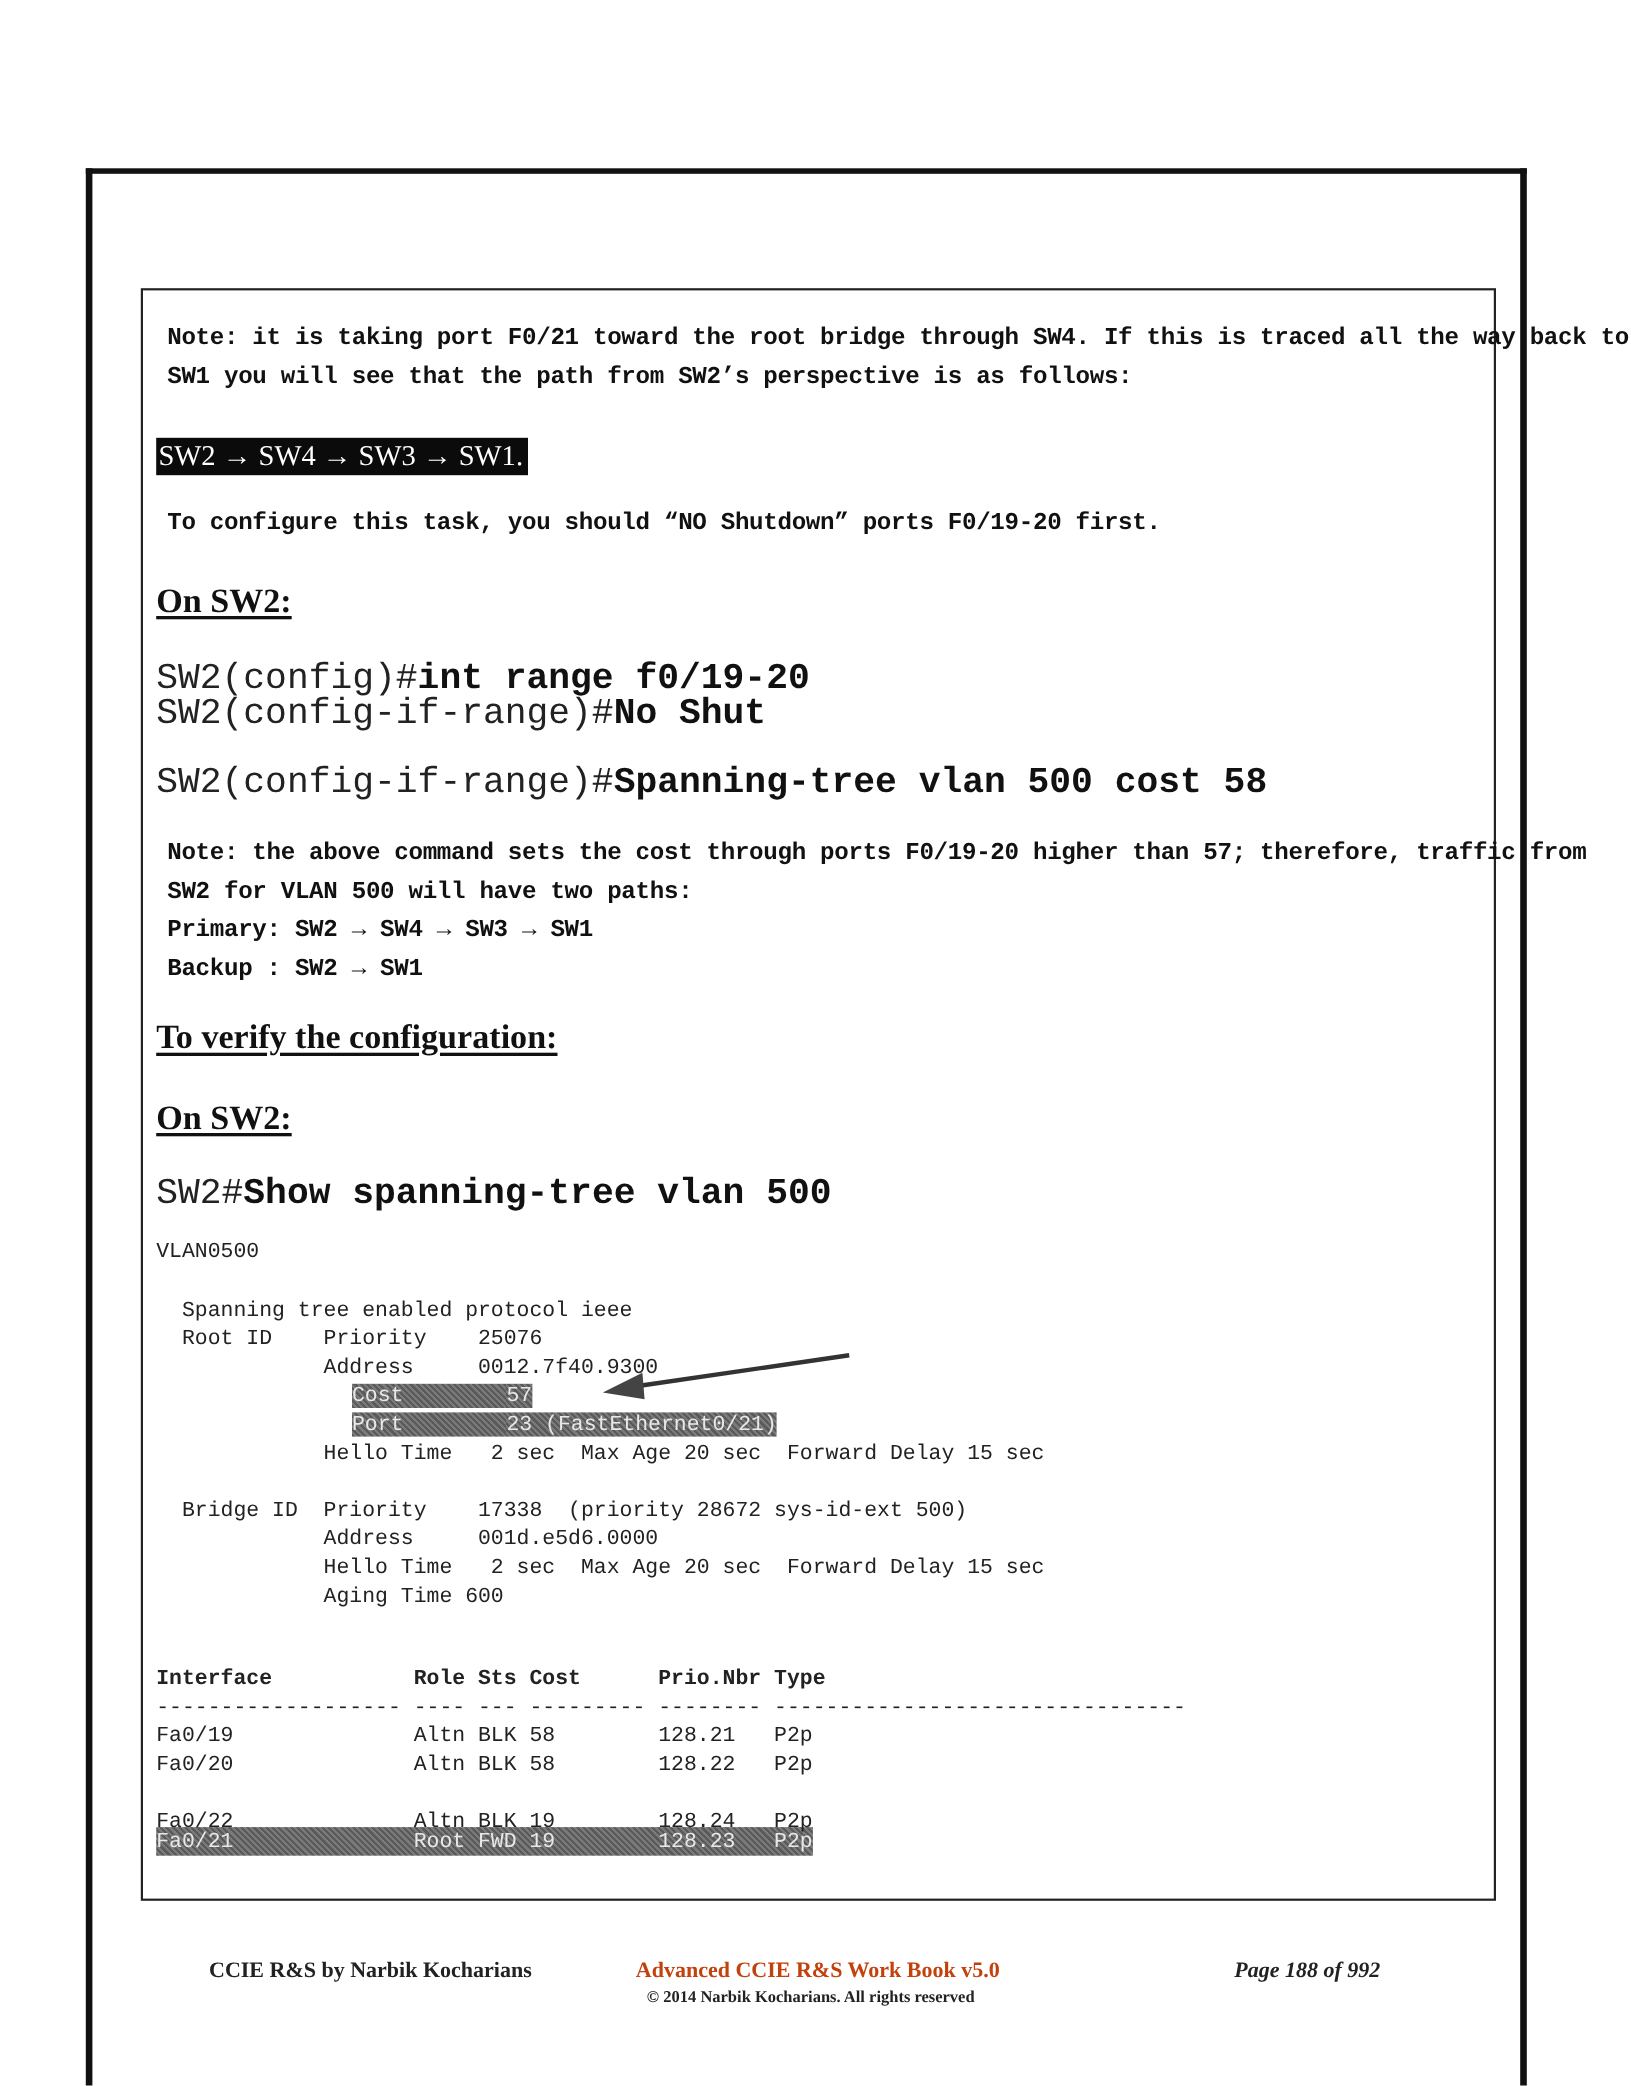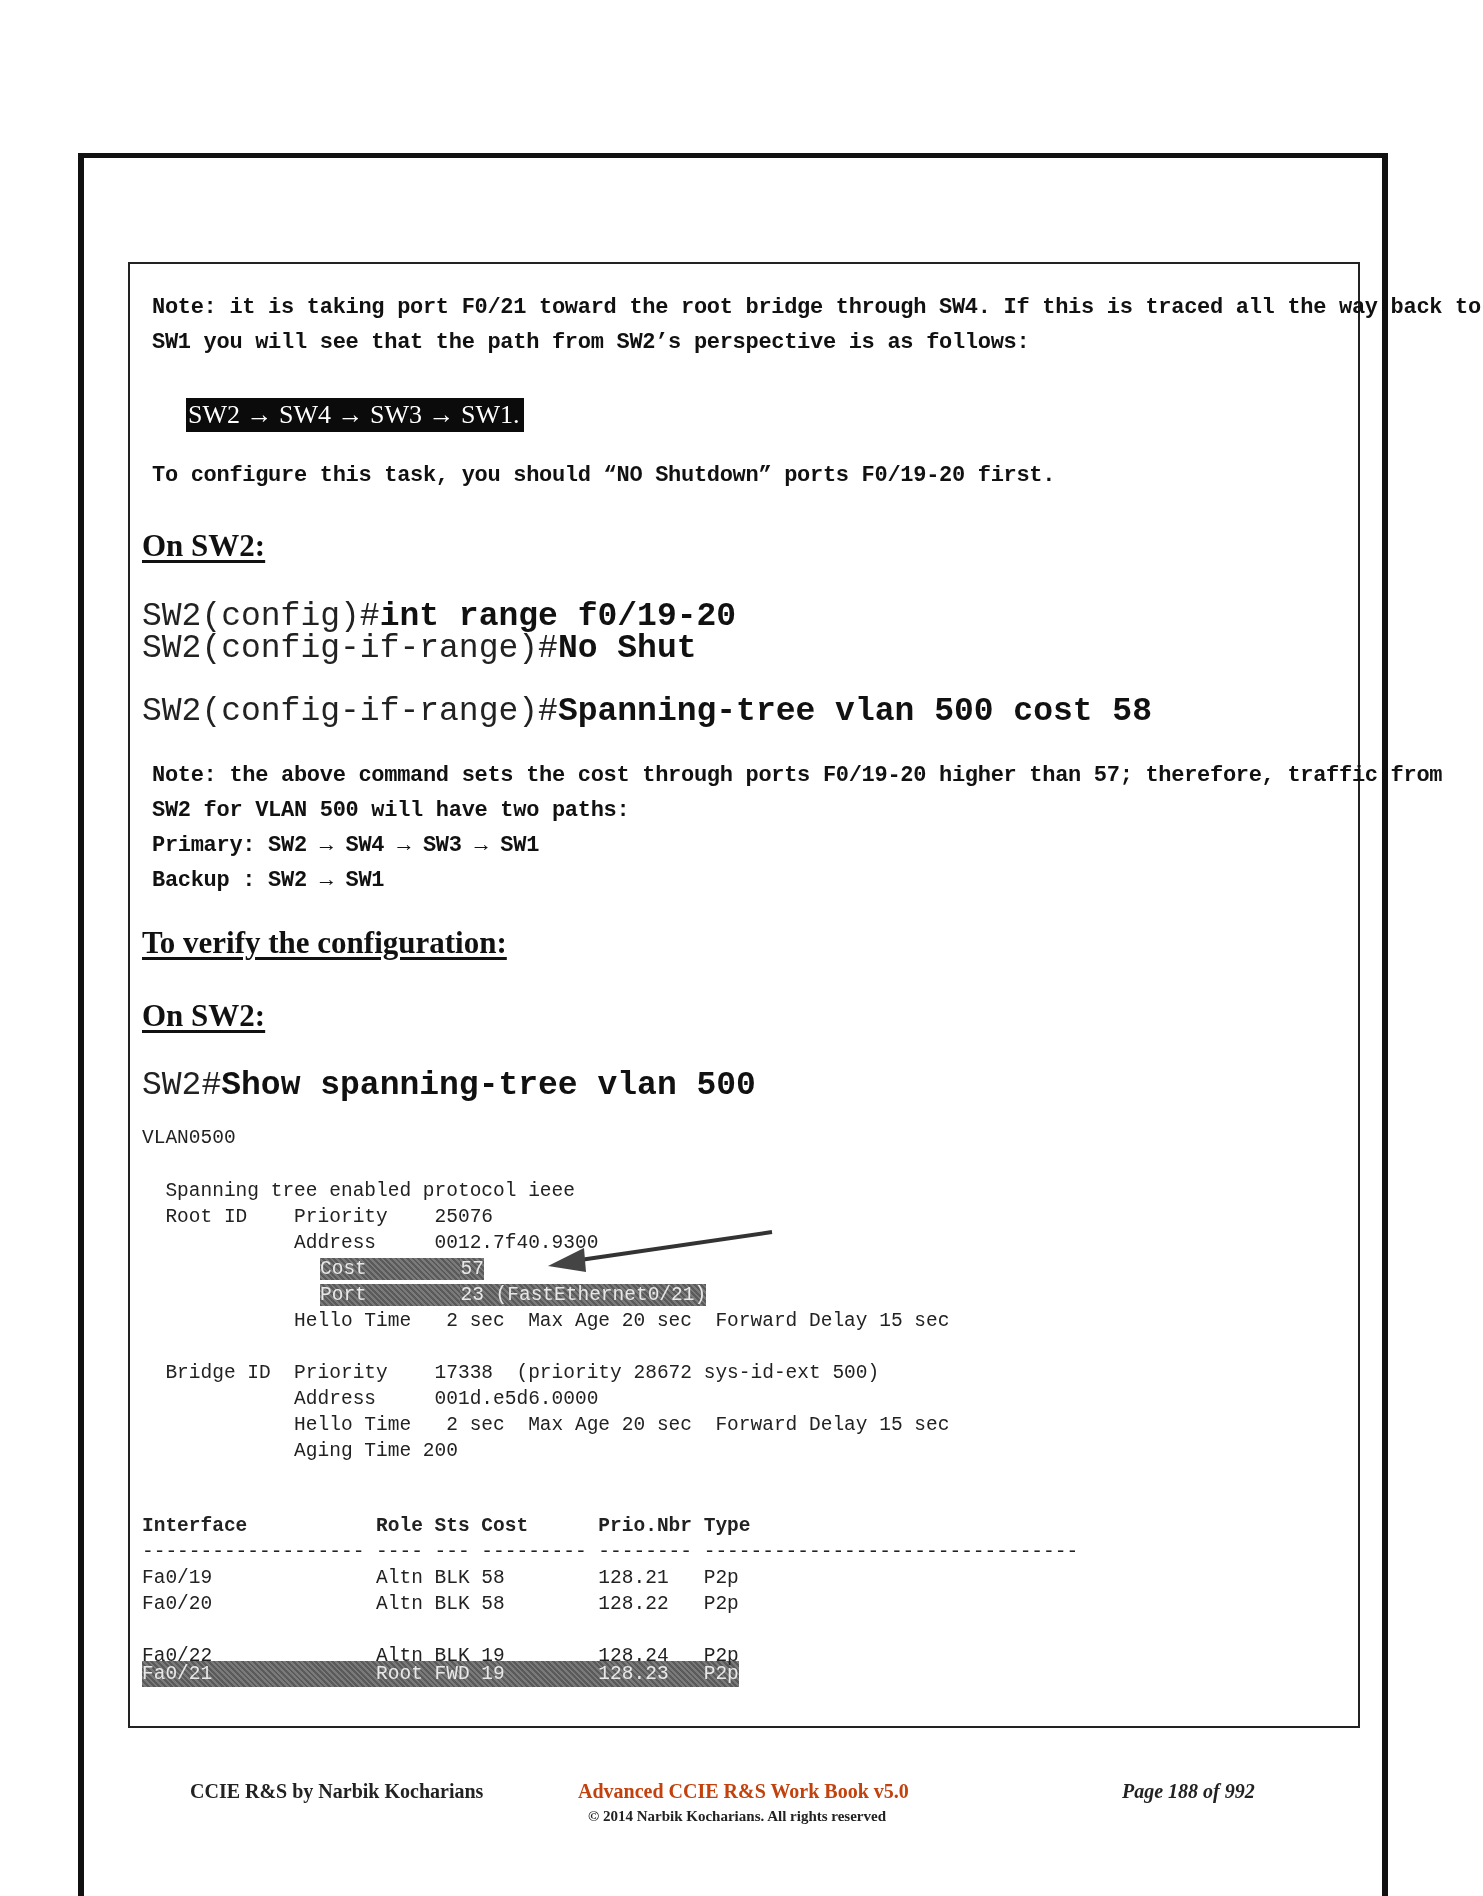--- a/index.html
+++ b/index.html
@@ -12,21 +12,21 @@
     .inner-box {
       position:absolute; left:128px; top:262px; width:1232px; height:1466px;
       border:2px solid #222; box-sizing:border-box;
     }
     .p {
       position:absolute; left:152px; font-family:Liberation Mono, monospace;
       font-weight:bold; font-size:22px; line-height:35px; letter-spacing:-0.3px; color:#111;
     }
     .hl-black {
       position:absolute; left:142px; top:398px; background:#0b0b0b; color:#fff;
-      font-family:"Liberation Serif", serif; font-size:26px; padding:0 4px 0 2px; line-height:34px;margin-left:44px;
+      font-family:"Liberation Serif", serif; font-size:26px; padding:0 4px 0 2px; line-height:34px;
     }
     .heading {
       position:absolute; left:142px; font-family:"Liberation Serif", serif; font-weight:bold;
       font-size:31px; text-decoration:underline; text-underline-offset:4px; color:#111;
     }
     .cmd {
       position:absolute; left:142px; font-family:"Liberation Mono", monospace; font-size:33px;
       color:#222; white-space:pre;
     }
     .cmd b { font-weight:bold; color:#111; }
@@ -84,21 +84,21 @@
 <div class="mono" style="left:142px; top:1308px">             Hello Time   2 sec  Max Age 20 sec  Forward Delay 15 sec</div>
 
 <svg class="arrow" width="240" height="50">
   <line x1="232" y1="4" x2="40" y2="32" stroke="#333" stroke-width="4"></line>
   <polygon points="8,38 44,20 46,44" fill="#444"></polygon>
 </svg>
 
 <div class="mono" style="left:142px; top:1360px">  Bridge ID  Priority    17338  (priority 28672 sys-id-ext 500)</div>
 <div class="mono" style="left:142px; top:1386px">             Address     001d.e5d6.0000</div>
 <div class="mono" style="left:142px; top:1412px">             Hello Time   2 sec  Max Age 20 sec  Forward Delay 15 sec</div>
-<div class="mono" style="left:142px; top:1438px">             Aging Time 200</div>
+<div class="mono" style="left:142px; top:1438px">             Aging Time 600</div>
 
 <div class="mono" style="left:142px; top:1513px; font-weight:bold">Interface           Role Sts Cost      Prio.Nbr Type</div>
 <div class="mono" style="left:142px; top:1539px">------------------- ---- --- --------- -------- --------------------------------</div>
 <div class="mono" style="left:142px; top:1565px">Fa0/19              Altn BLK 58        128.21   P2p</div>
 <div class="mono" style="left:142px; top:1591px">Fa0/20              Altn BLK 58        128.22   P2p</div>
 <div class="mono shade" style="left:142px; top:1617px">Fa0/21              Root FWD 19        128.23   P2p</div>
 <div class="mono" style="left:142px; top:1643px">Fa0/22              Altn BLK 19        128.24   P2p</div>
 
 <div class="footer-left">CCIE R&amp;S by Narbik Kocharians</div>
 <div class="footer-mid">Advanced CCIE R&amp;S Work Book v5.0</div>

